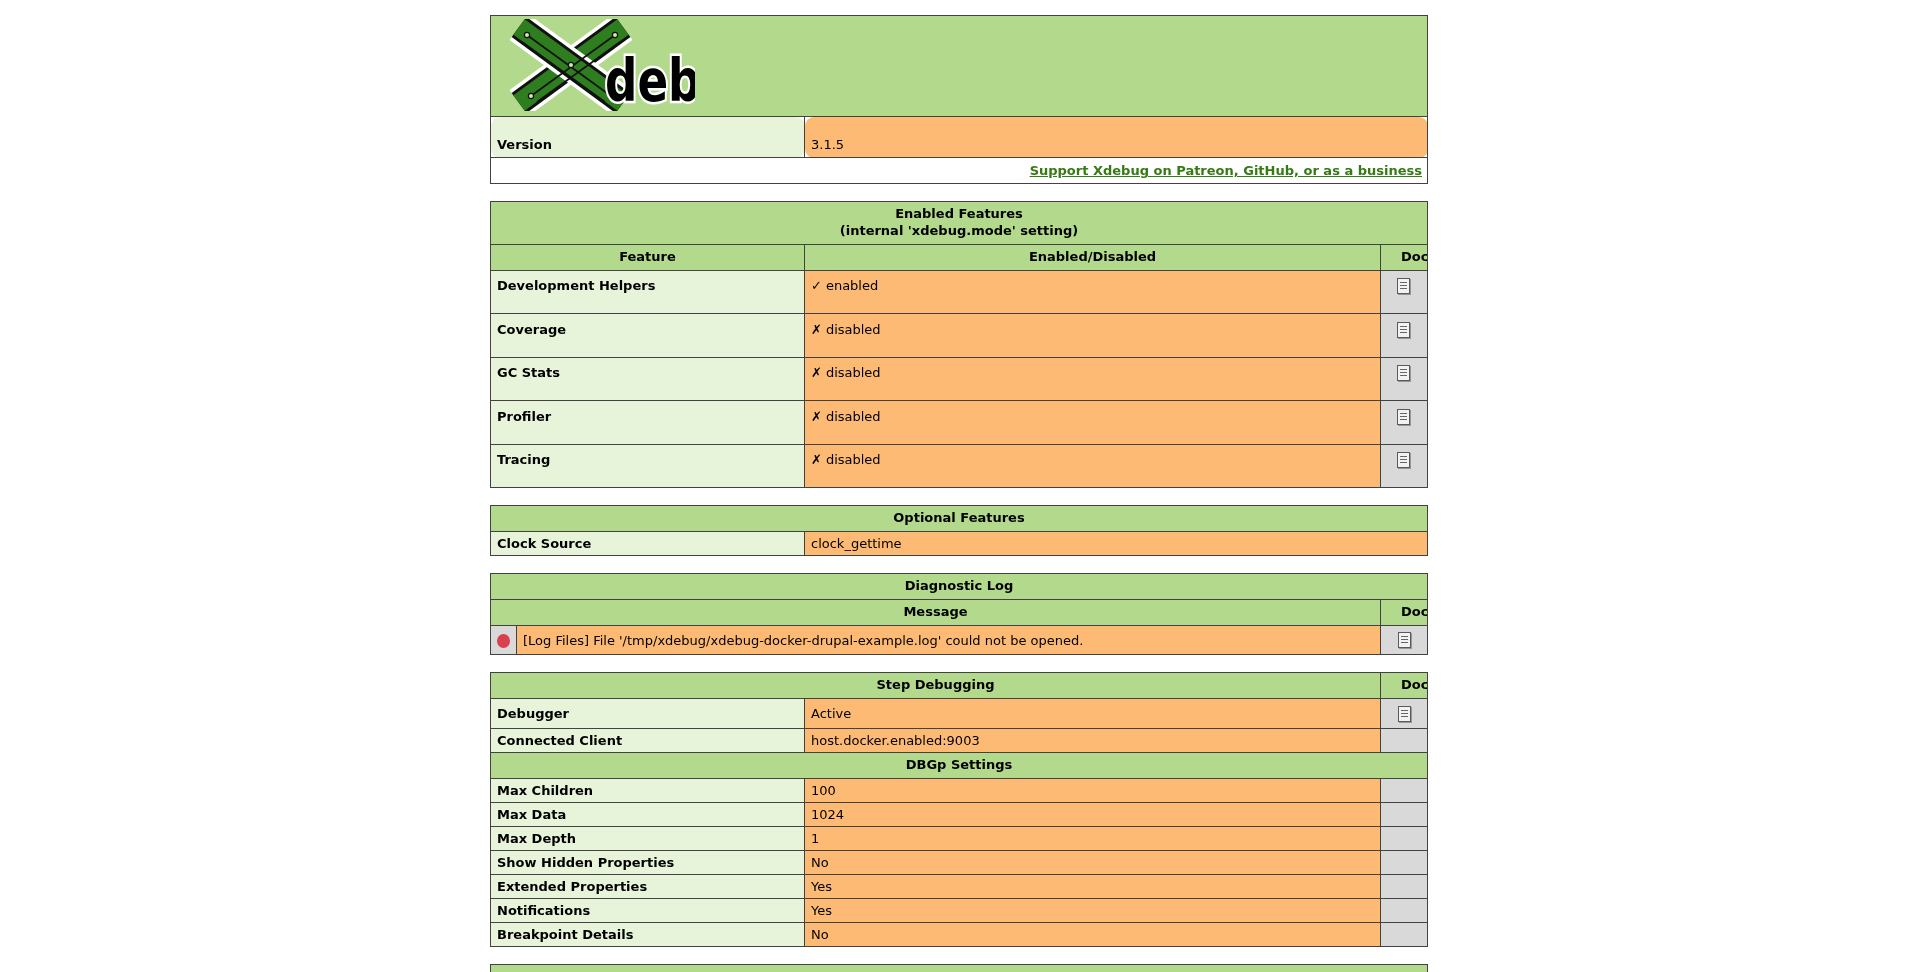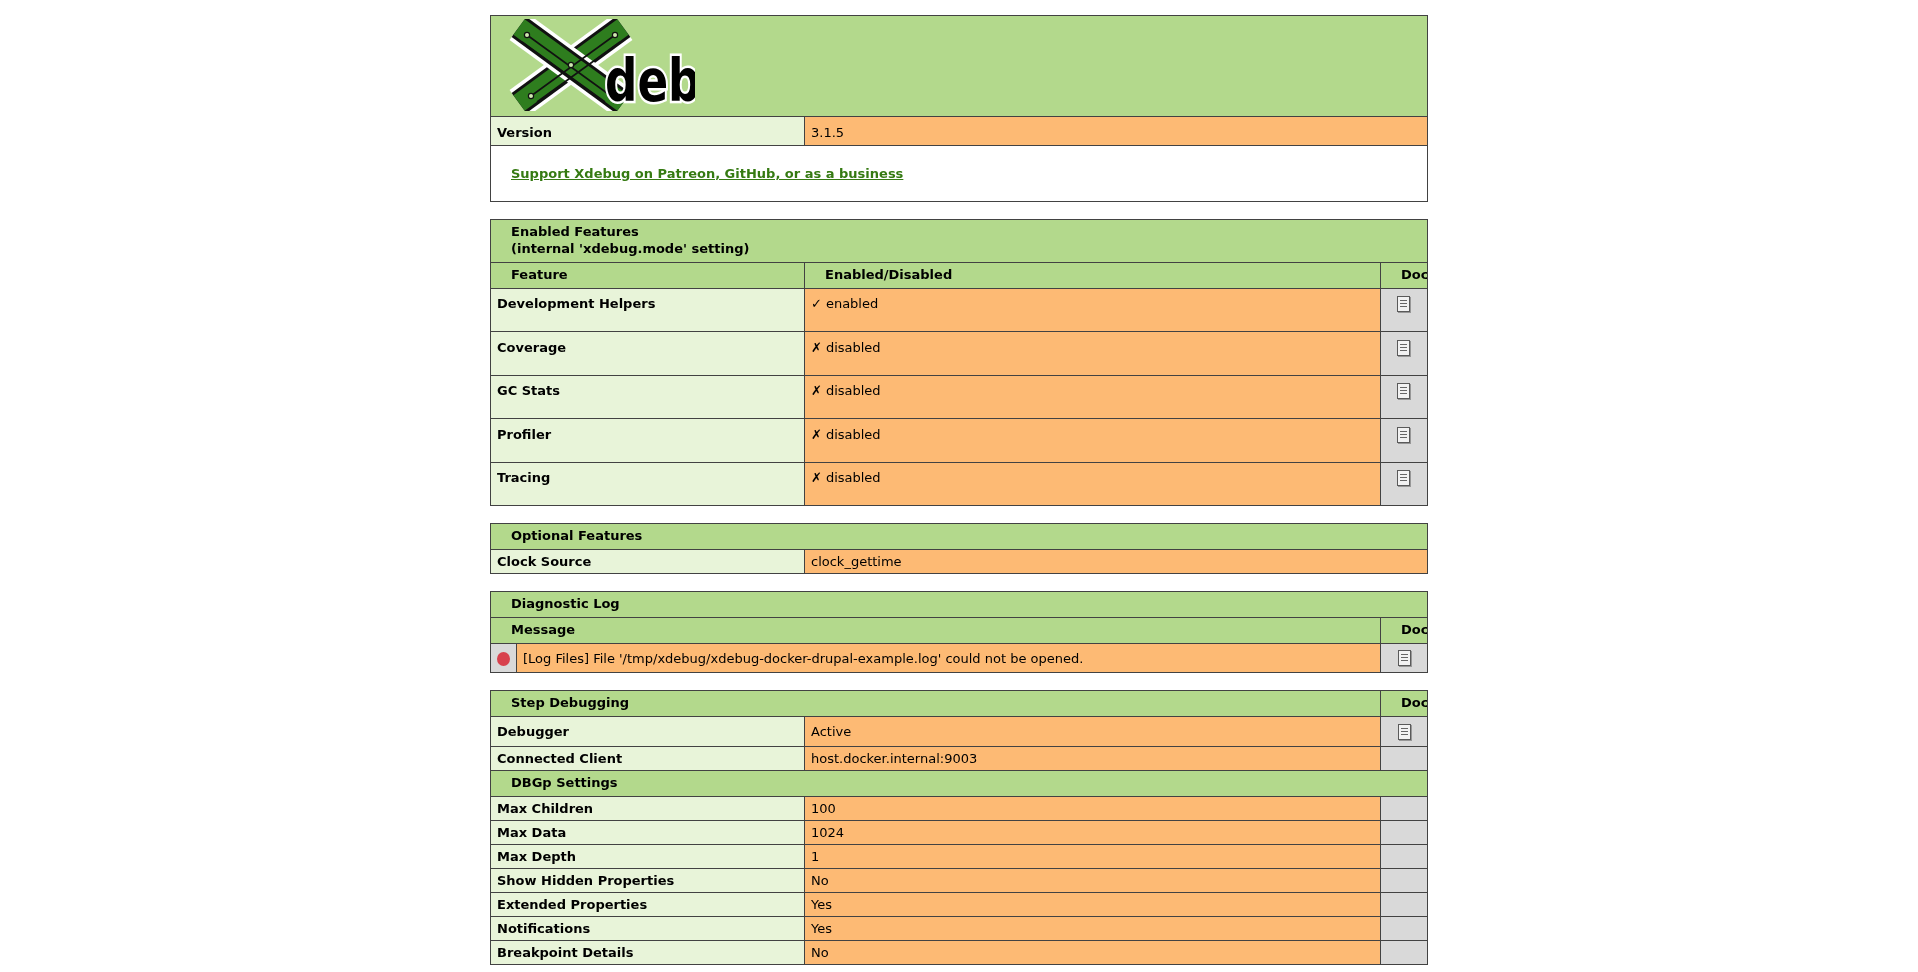--- a/index.html
+++ b/index.html
@@ -3,30 +3,30 @@
 <meta charset="utf-8">
 <style>
   html,body{margin:0;padding:0;}
   body{
     width:1918px;height:972px;overflow:hidden;background:#ffffff;
     font-family:"DejaVu Sans","Liberation Sans",sans-serif;font-size:13px;color:#000;
   }
   .wrap{padding-top:15px;}
   table{border-collapse:collapse;width:938px;margin:0 auto 17px auto;table-layout:fixed;}
   td{border:1px solid #424242;font-size:13px;color:#000;overflow:hidden;white-space:nowrap;}
-  .h{background:#b3d98c;font-weight:bold;padding:4px 20px;line-height:1.3;}
+  .h{background:#b3d98c;font-weight:bold;text-align:center;padding:4px 20px;line-height:1.3;}
   .label{background:#e8f4d9;font-weight:bold;text-align:left;padding:4px 6px;}
   .val{background:#fdba74;padding:4px 6px;font-weight:normal;}
   .docs-cell{background:#d9d9d9;text-align:center;padding:2px;}
   .ef td{padding-top:7px;padding-bottom:19px;}
   .tall td{padding-top:6px;padding-bottom:6px;}
   .logo-cell{background:#b3d98c;padding:2px 0 2px 14px;height:96px;vertical-align:middle;}
-  .support-cell{background:#ffffff;text-align:left;padding:20px;}
+  .support-cell{background:#ffffff;text-align:right;padding:5px;}
   .support-link{color:#357a12;font-weight:bold;text-decoration:underline;cursor:pointer;font-size:13px;}
-  .version-cell{padding-top:8px;padding-bottom:5px;}
+  .version-cell{padding-top:20px;padding-bottom:5px;border-radius:9px;}
   .doc-icon{display:inline-block;width:11px;height:14px;background:#f2f2f2;border:1px solid #5a5a5a;
     position:relative;vertical-align:middle;box-shadow:1px 1px 0 rgba(0,0,0,0.3);}
   .doc-icon::before{content:"";position:absolute;left:2px;right:2px;top:3px;height:8px;
     background:repeating-linear-gradient(to bottom,#666 0,#666 1px,transparent 1px,transparent 3px);}
   .error-dot{display:inline-block;width:13px;height:14px;border-radius:50%;background:#d8414d;vertical-align:middle;}
   .msg-icon-cell{width:26px;text-align:center;background:#d9d9d9;padding:4px 2px;}
   .mark{display:inline-block;margin-right:4px;}
 </style>
 </head>
 <body>
@@ -172,21 +172,21 @@
       <td class="h" colspan="2">Step Debugging</td>
       <td class="h">Docs</td>
     </tr>
     <tr class="tall">
       <td class="label">Debugger</td>
       <td class="val">Active</td>
       <td class="docs-cell"><span class="doc-icon"></span></td>
     </tr>
     <tr>
       <td class="label">Connected Client</td>
-      <td class="val">host.docker.internal:9003</td>
+      <td class="val">host.docker.enabled:9003</td>
       <td class="docs-cell"></td>
     </tr>
     <tr>
           <td class="h" colspan="3">DBGp Settings</td>
         </tr>
     <tr>
       <td class="label">Max Children</td>
       <td class="val">100</td>
       <td class="docs-cell"></td>
     </tr>

